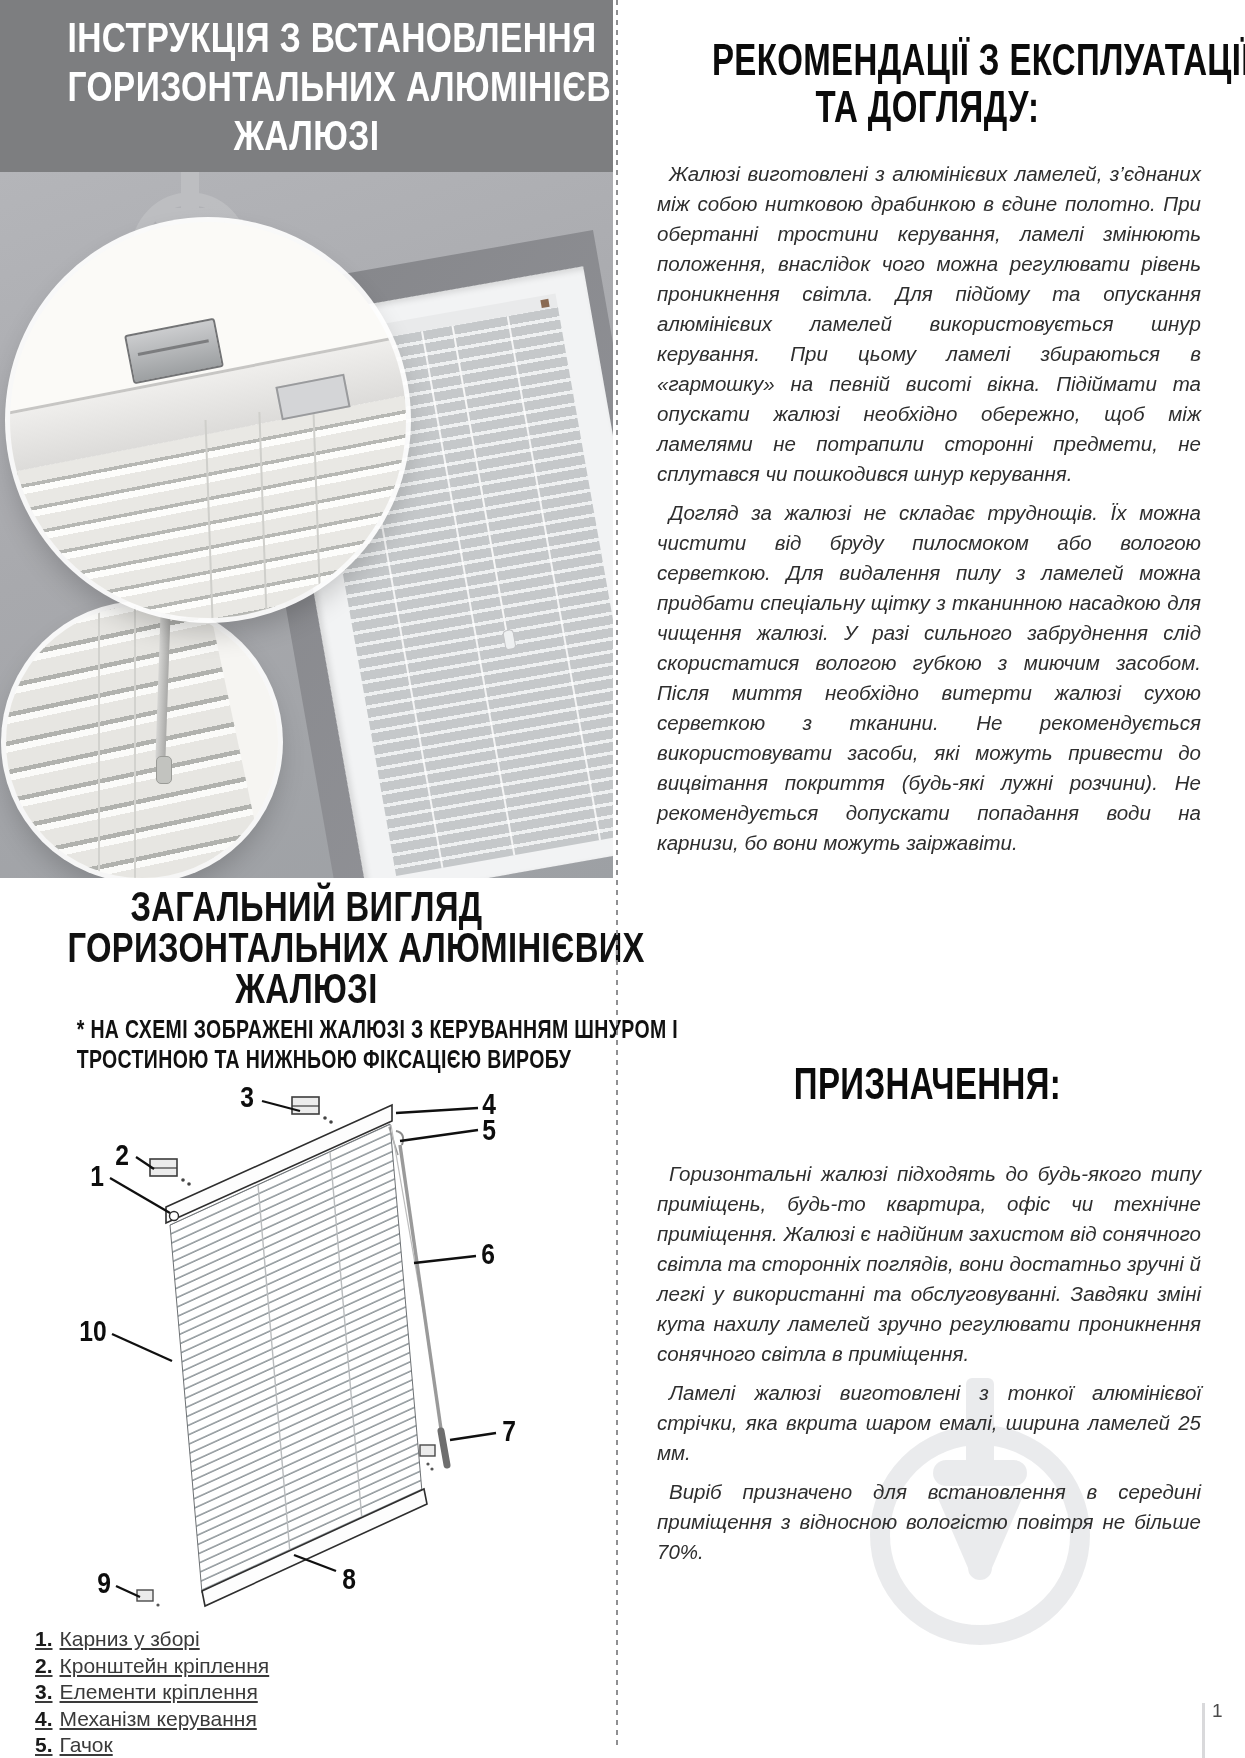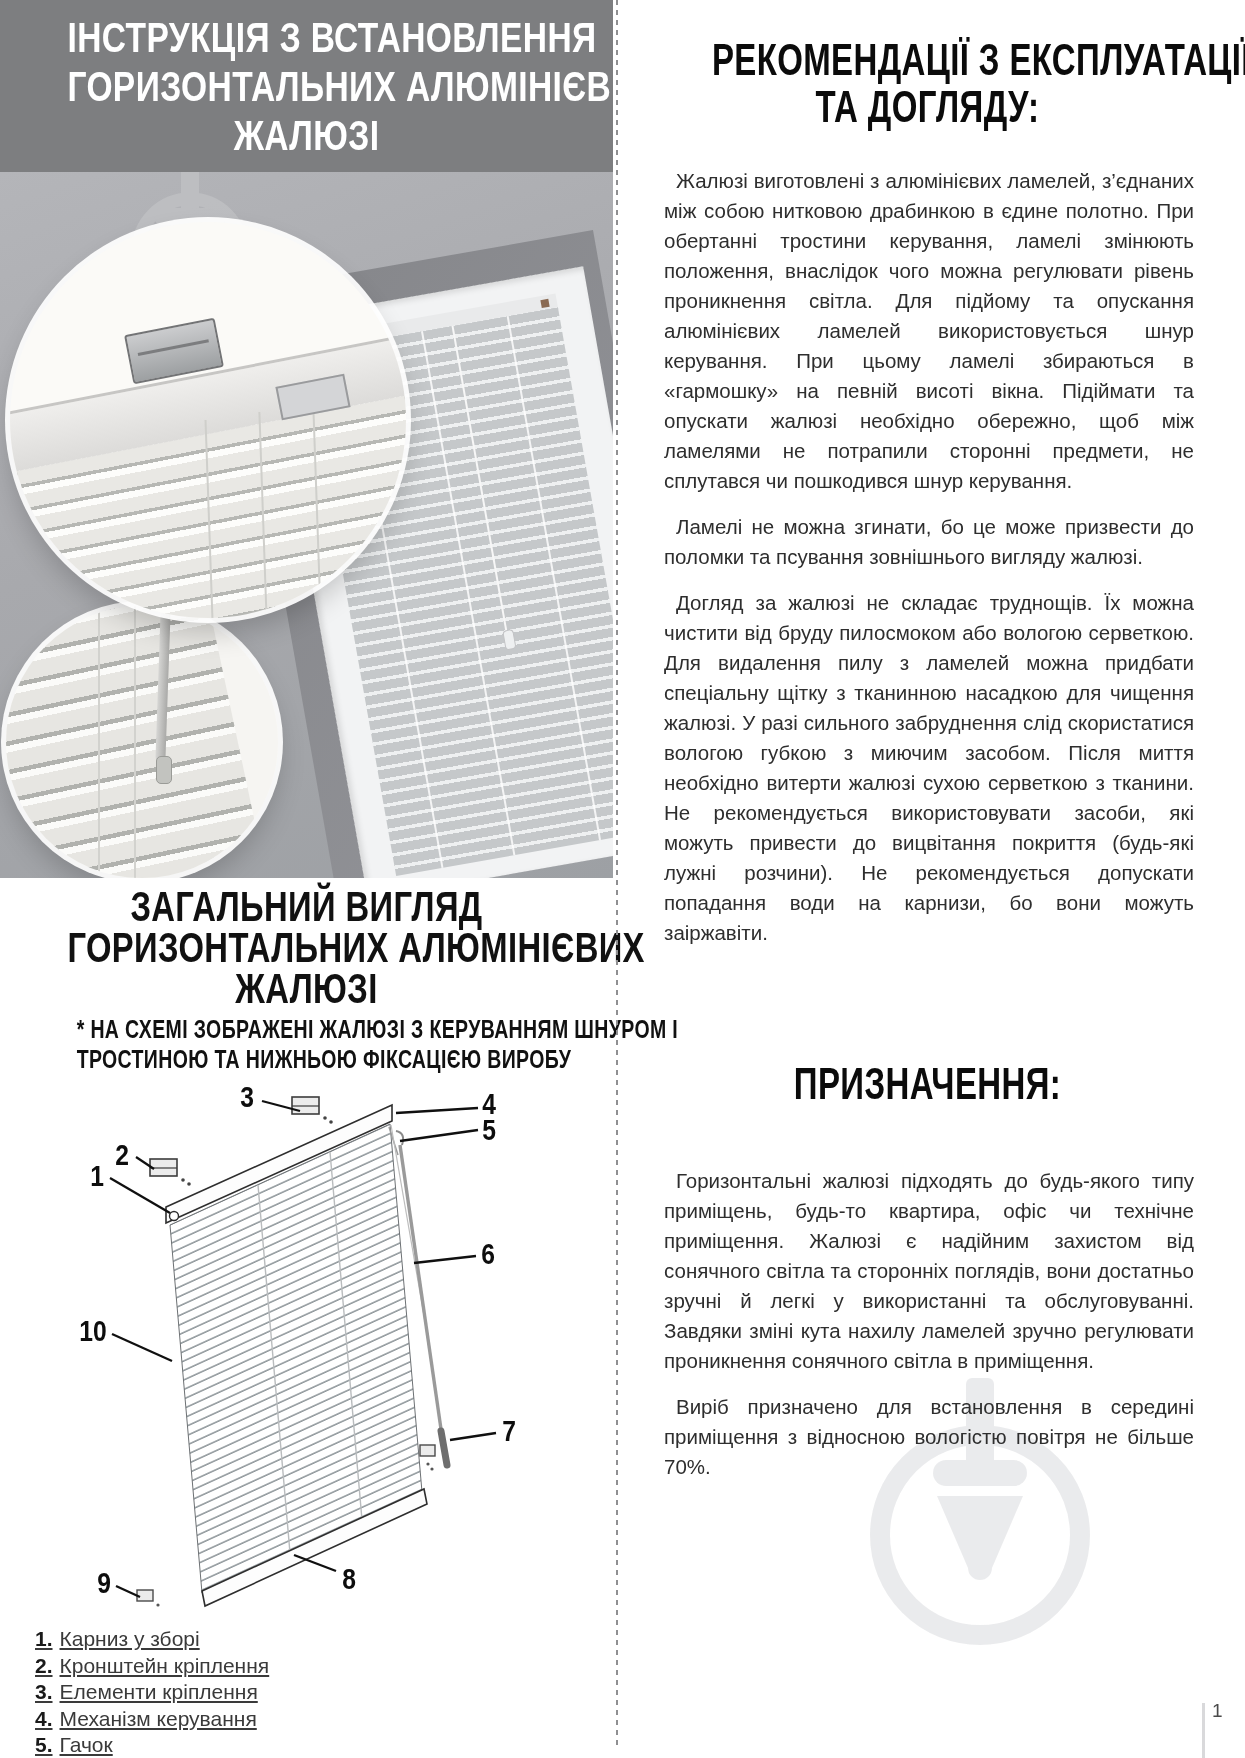--- a/index.html
+++ b/index.html
@@ -80,21 +80,21 @@
   .lc2{left:268px;}
 
   
   .divider{left:616px;top:0;width:2px;height:1746px;
            background:repeating-linear-gradient(180deg,#8f8f91 0 5px,transparent 5px 10px);}
 
   
   .care-title{left:640px;top:36px;width:575px;}
   .care-title .cond,.purpose-title .cond{color:#0b0b0b;font-size:44px;line-height:47px;transform:scaleX(.75);}
   .body-text{width:562px;left:648px;text-align:justify;font-size:20.5px;line-height:30px;color:#2e2e2e;}
-  .body-text p{margin:16px;text-indent:12px;}
+  .body-text p{margin:9px;text-indent:12px;font-style:italic;}
   .care-text{top:150px;}
   .purpose-title{left:640px;top:1060px;width:575px;}
   .purpose-text{top:1150px;}
 
   
   .foot-line{left:1202px;top:1703px;width:3px;height:55px;background:#d9d9db;}
   .page-num{left:1212px;top:1700px;font-size:19px;color:#4a4a4a;}
 </style>
 </head>
 <body>
@@ -241,29 +241,29 @@
     <path d="M92 176 h86 l-31 72 a12 12 0 0 1 -24 0 z" fill="#e6e7e9"></path>
   </svg>
 
   <div class="abs care-title">
     <span class="cond">РЕКОМЕНДАЦІЇ З ЕКСПЛУАТАЦІЇ</span>
     <span class="cond">ТА ДОГЛЯДУ:</span>
   </div>
 
   <div class="abs body-text care-text">
     <p>Жалюзі виготовлені з алюмінієвих ламелей, з’єднаних між собою нитковою драбинкою в єдине полотно. При обертанні тростини керування, ламелі змінюють положення, внаслідок чого можна регулювати рівень проникнення світла. Для підйому та опускання алюмінієвих ламелей використовується шнур керування. При цьому ламелі збираються в «гармошку» на певній висоті вікна. Підіймати та опускати жалюзі необхідно обережно, щоб між ламелями не потрапили сторонні предмети, не сплутався чи пошкодився шнур керування.</p>
-    <p>Ламелі не можна згинати, бо це може призвести до поломки та псування зовнішнього вигляду жалюзі.</p>
     <p>Догляд за жалюзі не складає труднощів. Їх можна чистити від бруду пилосмоком або вологою серветкою. Для видалення пилу з ламелей можна придбати спеціальну щітку з тканинною насадкою для чищення жалюзі. У разі сильного забруднення слід скористатися вологою губкою з миючим засобом. Після миття необхідно витерти жалюзі сухою серветкою з тканини. Не рекомендується використовувати засоби, які можуть привести до вицвітання покриття (будь-які лужні розчини). Не рекомендується допускати попадання води на карнизи, бо вони можуть заіржавіти.</p>
   </div>
 
   <div class="abs purpose-title">
     <span class="cond">ПРИЗНАЧЕННЯ:</span>
   </div>
 
   <div class="abs body-text purpose-text">
     <p>Горизонтальні жалюзі підходять до будь-якого типу приміщень, будь-то квартира, офіс чи технічне приміщення. Жалюзі є надійним захистом від сонячного світла та сторонніх поглядів, вони достатньо зручні й легкі у використанні та обслуговуванні. Завдяки зміні кута нахилу ламелей зручно регулювати проникнення сонячного світла в приміщення.</p>
+    <p>Ламелі жалюзі виготовлені з тонкої алюмінієвої стрічки, яка вкрита шаром емалі, ширина ламелей 25 мм.</p>
     <p>Виріб призначено для встановлення в середині приміщення з відносною вологістю повітря не більше 70%.</p>
   </div>
 
   <div class="abs foot-line"></div>
   <div class="abs page-num">1</div>
 
 </div>
 
 </body></html>

